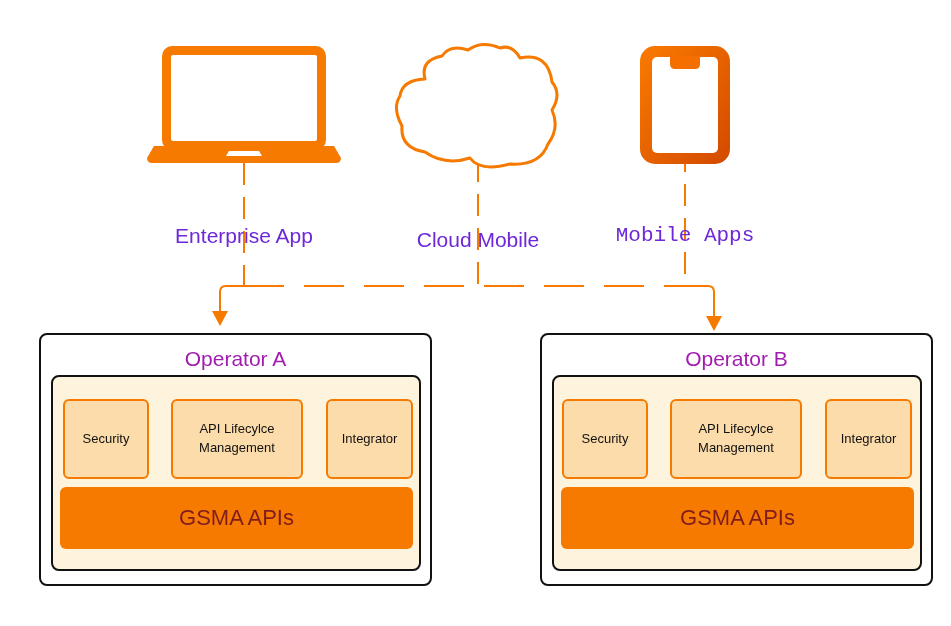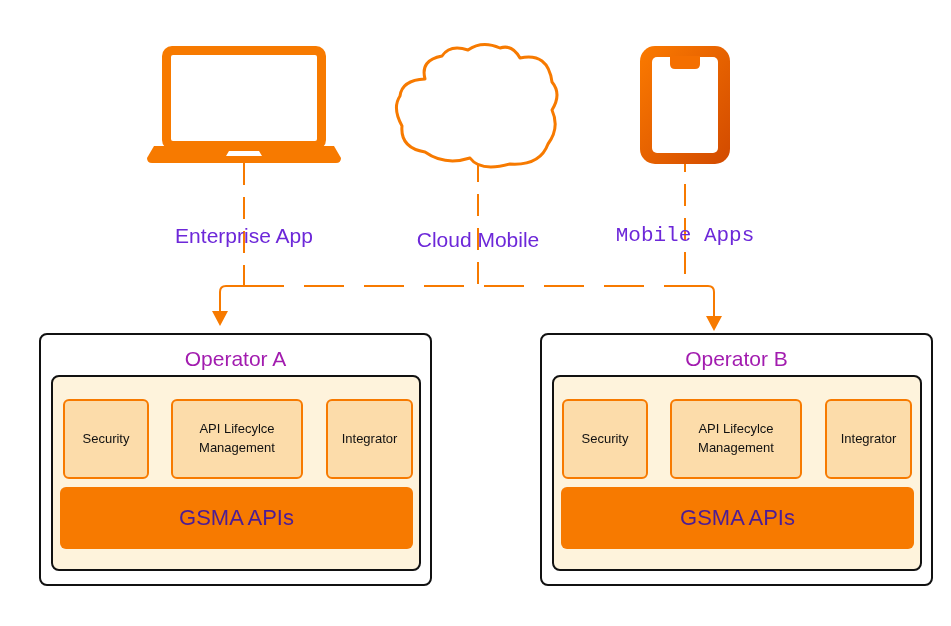--- a/index.html
+++ b/index.html
@@ -5,21 +5,21 @@
   html, body { margin: 0; padding: 0; background: #ffffff; }
   body { width: 951px; height: 626px; position: relative; overflow: hidden;
          font-family: "Liberation Sans", "DejaVu Sans", sans-serif; color: #111; }
   svg.overlay { position: absolute; left: 0; top: 0; }
   .label-top { position: absolute; font-size: 21px; color: #6d28d9; white-space: nowrap; transform: translateX(-50%); margin-top: 48px; }
   .op-outer { position: absolute; border: 2px solid #111; border-radius: 8px; background: #fff; box-sizing: border-box; }
   .op-title { position: absolute; left: 0; right: 0; top: 12px; text-align: center; font-size: 21px; color: #a21caf; }
   .op-inner { position: absolute; border: 2px solid #111; border-radius: 8px; background: #fef3dc; box-sizing: border-box; }
   .comp { position: absolute; border: 2px solid #f77a00; border-radius: 6px; background: #fcdcaa; box-sizing: border-box;
           display: flex; align-items: center; justify-content: center; text-align: center; font-size: 13px; color: #111; line-height: 1.45; }
-  .gsma { position: absolute; background: #f77a00; border-radius: 6px; color: #4c1d95; font-size: 22px;
+  .gsma { position: absolute; background: #f77a00; border-radius: 6px; color: #7f1d1d; font-size: 22px;
           display: flex; align-items: center; justify-content: center; }
 </style>
 </head>
 <body>
 
 <svg class="overlay" width="951" height="626">
   <defs>
     <linearGradient id="phoneGrad" x1="0" y1="0" x2="1" y2="1">
       <stop offset="0" stop-color="#fb7a00"></stop>
       <stop offset="1" stop-color="#d24a00"></stop>

